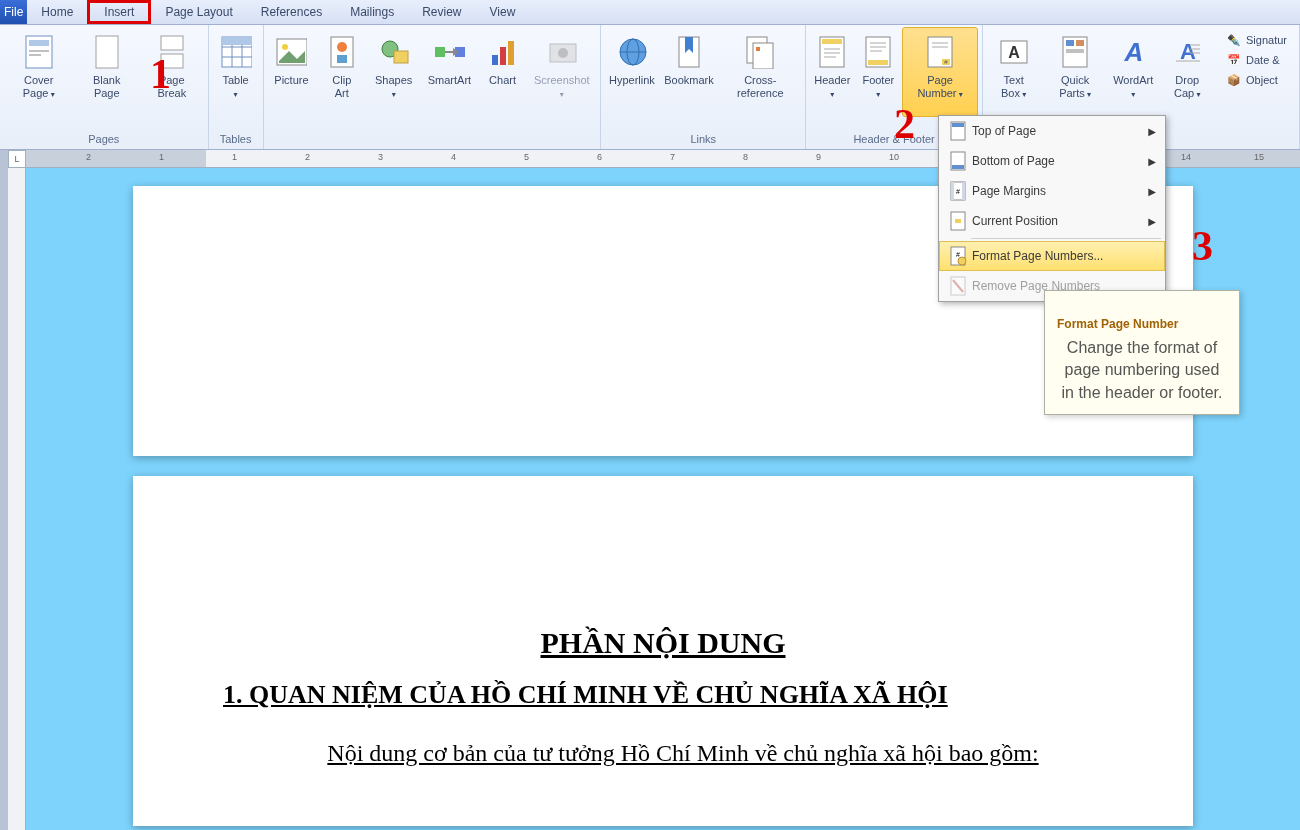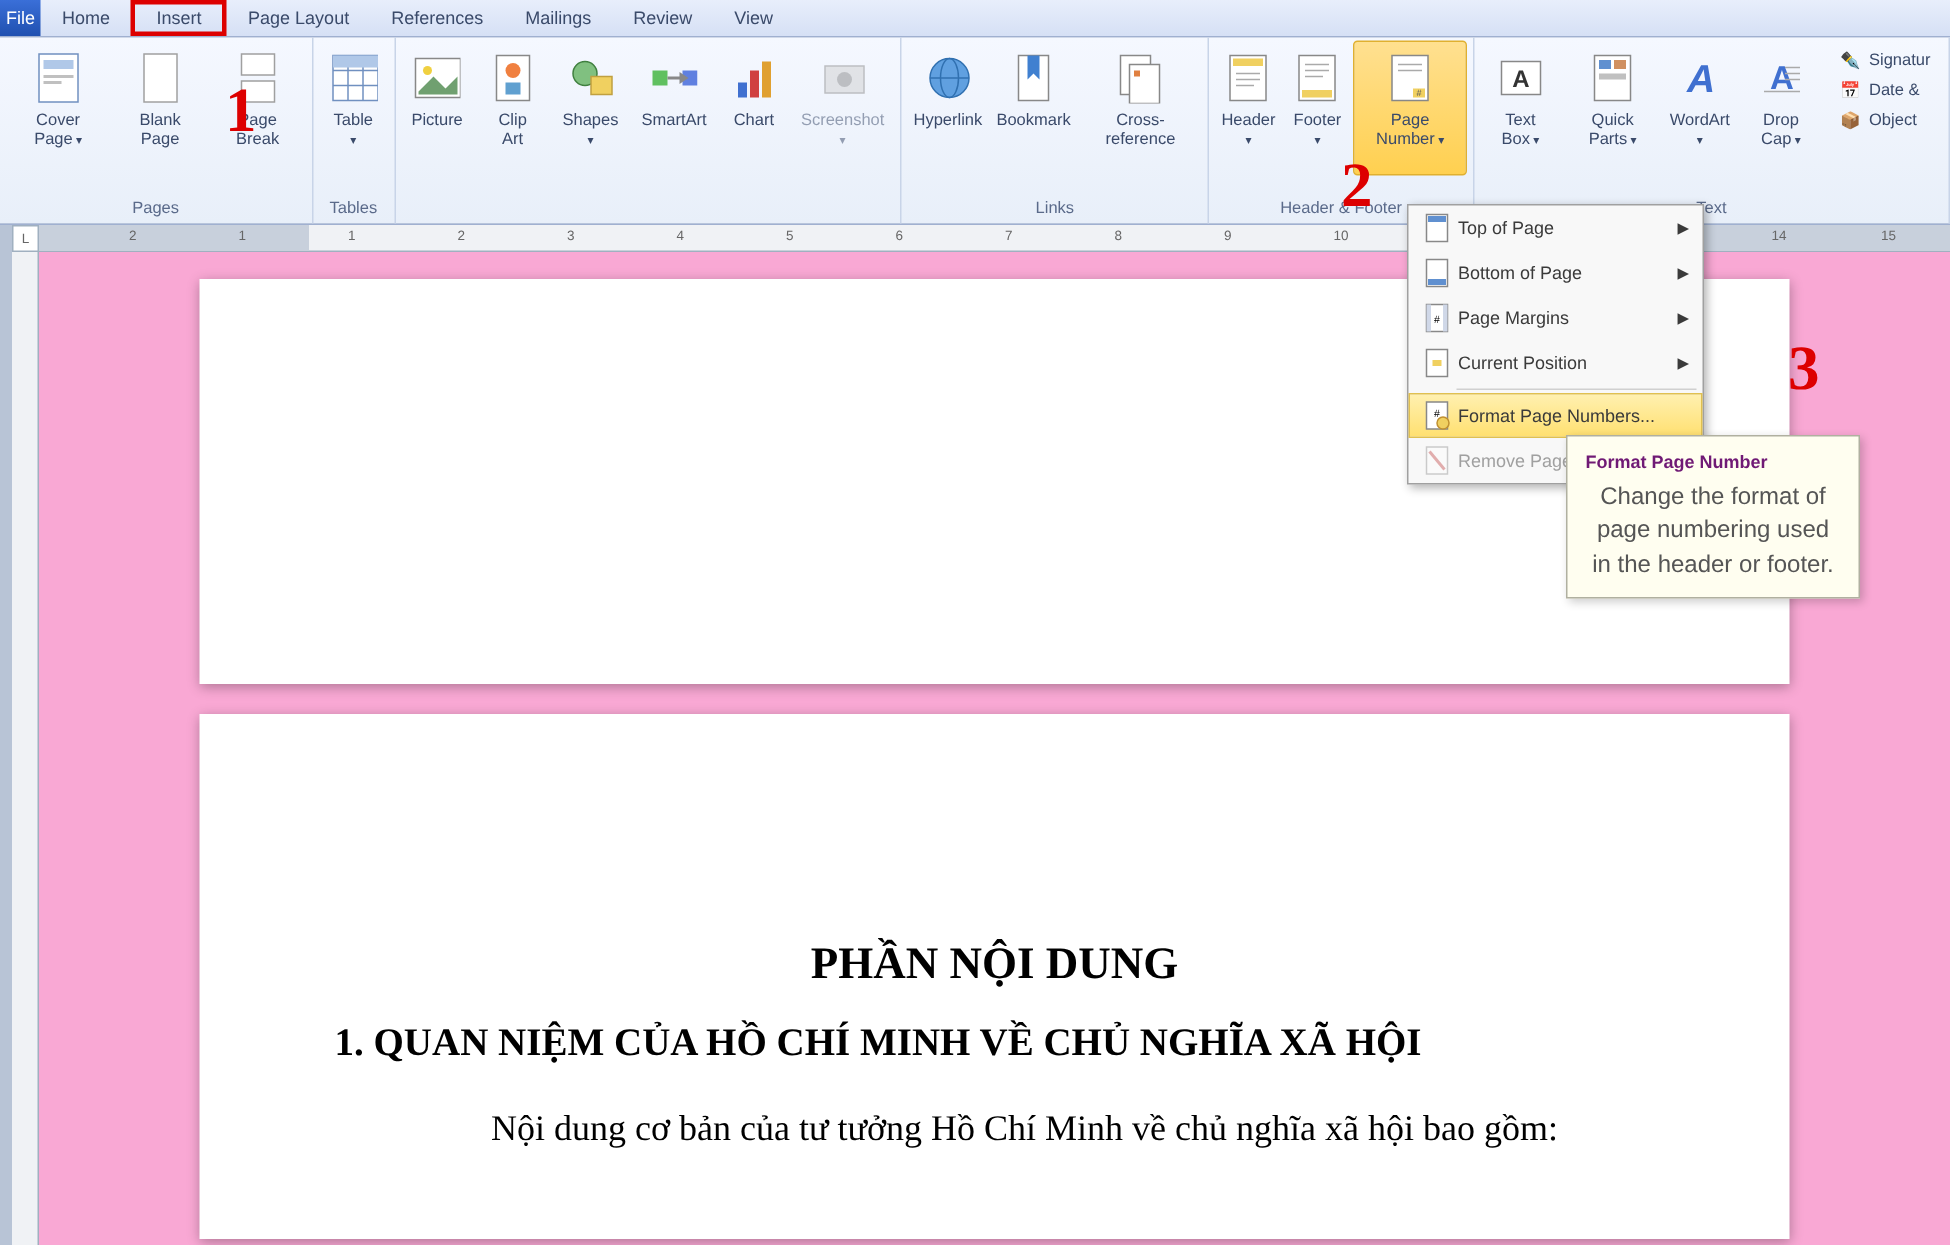--- a/index.html
+++ b/index.html
@@ -21,38 +21,38 @@
 .dd-arrow { font-size: 8px; color: #3a4a6a; }
 
 .side-btns { display: flex; flex-direction: column; padding: 4px; gap: 2px; }
 .side-btn { font-size: 11px; color: #3a4a6a; display: flex; align-items: center; gap: 4px; padding: 1px 4px; cursor: pointer; }
 .side-icon { width: 16px; height: 16px; display: inline-flex; align-items: center; justify-content: center; }
 
 .ruler-h { background: #f0f2f5; height: 18px; border-bottom: 1px solid #a0b0c0; position: relative; margin-left: 26px; font-size: 9px; color: #666; }
 .ruler-v { background: #f0f2f5; width: 18px; position: absolute; left: 8px; top: 168px; bottom: 0; border-right: 1px solid #a0b0c0; }
 .ruler-corner { position: absolute; left: 8px; top: 150px; width: 18px; height: 18px; background: #fff; border: 1px solid #a0b0c0; font-size: 9px; display: flex; align-items: center; justify-content: center; color: #666; }
 
-.workspace { position: absolute; left: 26px; right: 0; top: 168px; bottom: 0; overflow: hidden; background: #f9a8d4; }
+.workspace { position: absolute; left: 26px; right: 0; top: 168px; bottom: 0; overflow: hidden; background: #7dd3fc; text-decoration: underline; }
 .page { background: #fff; margin: 20px auto; width: 1060px; box-shadow: 0 2px 8px rgba(0,0,0,0.3); position: relative; }
 .page1 { height: 270px; margin-top: 18px; }
 .page2 { height: 350px; padding: 150px 90px 0; }
 .doc-h1 { font-family: "Times New Roman", serif; font-size: 30px; font-weight: bold; text-align: center; margin-bottom: 20px; }
 .doc-h2 { font-family: "Times New Roman", serif; font-size: 26px; font-weight: bold; text-align: left; margin-bottom: 30px; }
 .doc-p { font-family: "Times New Roman", serif; font-size: 24px; text-indent: 40px; text-align: center; }
 
-.dropdown { position: absolute; left: 938px; top: 136px; width: 198px; background: #f8f8f8; border: 1px solid #a0a0a0; box-shadow: 2px 2px 6px rgba(0,0,0,0.3); z-index: 100; }
+.dropdown { position: absolute; left: 938px; top: 115px; width: 228px; background: #f8f8f8; border: 1px solid #a0a0a0; box-shadow: 2px 2px 6px rgba(0,0,0,0.3); z-index: 100; }
 .dd-item { display: flex; align-items: center; height: 30px; font-size: 12px; color: #3a3a3a; cursor: pointer; padding: 0 8px 0 4px; border: 1px solid transparent; }
 .dd-item:hover, .dd-item.hover { background: linear-gradient(#fff0b0, #ffe070); border: 1px solid #e0c050; }
 .dd-item.disabled { color: #a0a0a0; }
 .dd-icon-col { width: 28px; display: flex; align-items: center; justify-content: center; }
 .dd-sub-arrow { margin-left: auto; font-size: 10px; }
 .dd-sep { height: 1px; background: #d0d0d0; margin: 2px 4px 2px 32px; }
 
 .tooltip { position: absolute; left: 1044px; top: 290px; width: 196px; background: #fffef0; border: 1px solid #b0b0a0; padding: 10px 12px; box-shadow: 2px 2px 6px rgba(0,0,0,0.2); z-index: 101; }
-.tt-title { font-size: 12px; font-weight: bold; color: #701a75; margin-bottom: 6px; }
+.tt-title { font-size: 12px; font-weight: bold; color: #a16207; margin-bottom: 6px; margin-top: 16px; }
 .tt-body { font-size: 16px; color: #555; line-height: 1.4; text-align: center; }
 
 .annotation { position: absolute; font-size: 42px; font-weight: bold; color: #d00; font-family: serif; z-index: 200; pointer-events: none; }
 
 .ruler-tick { position: absolute; top: 2px; font-size: 9px; }
 .ruler-shade { position: absolute; top: 0; height: 100%; background: #c8d0dc; }
 </style>
 </head>
 <body>
 

